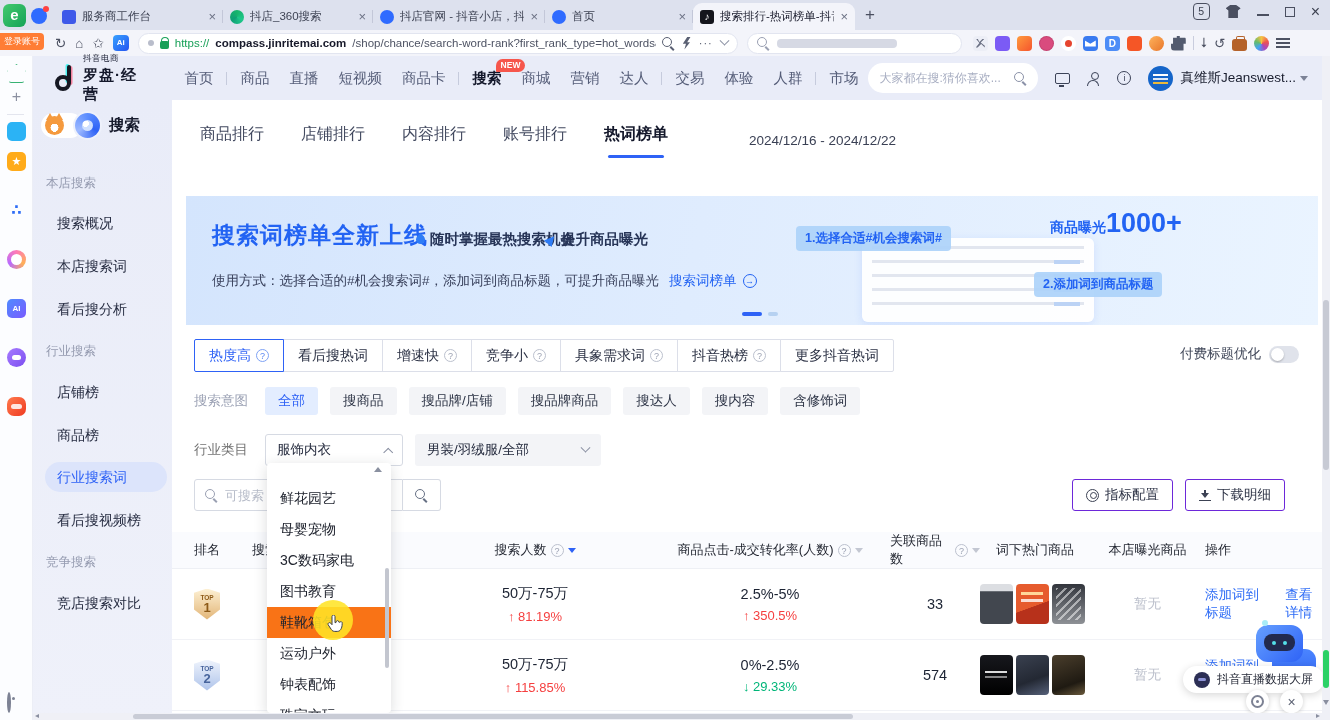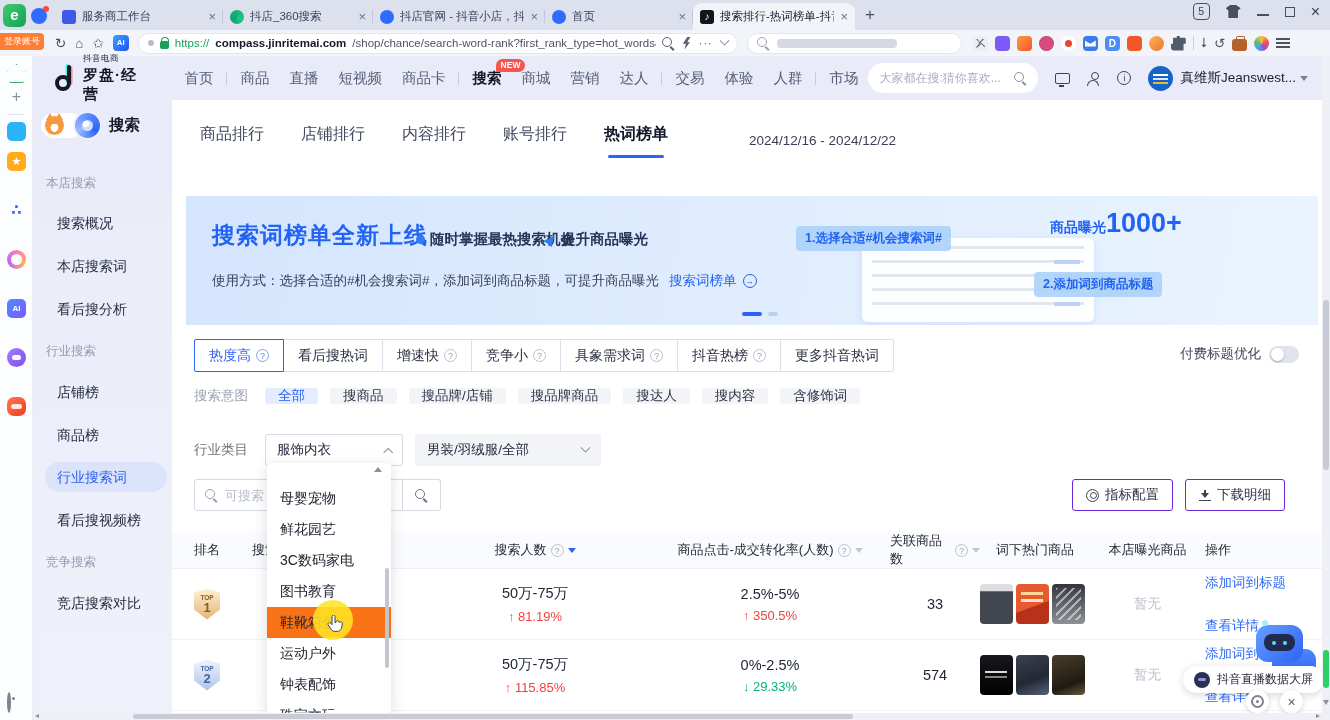--- a/index.html
+++ b/index.html
@@ -158,21 +158,21 @@
   .fseg{display:flex;align-items:center;gap:5px;padding:0 14px;border:1px solid #dcdfe9;margin-left:-1px;background:#fff;color:#2b3144;white-space:nowrap}
   .fseg:first-child{margin-left:0;border-radius:2px 0 0 2px}
   .fseg:last-child{border-radius:0 2px 2px 0}
   .fseg.sel{border-color:#2e62f6;color:#2e62f6;z-index:2;position:relative}
   .paid{position:absolute;left:1008px;top:245px;display:flex;align-items:center;gap:8px;font-size:13.5px;color:#3e4557}
   .toggle{width:30px;height:17px;border-radius:9px;background:#e0e3eb;position:relative}
   .toggle::after{content:"";position:absolute;left:2px;top:2px;width:13px;height:13px;border-radius:50%;background:#fff;box-shadow:0 1px 2px rgba(0,0,0,.25)}
 
   .introw{position:absolute;left:22px;top:287px;display:flex;align-items:center;gap:12px;font-size:13.5px}
   .introw .lbl{color:#9ba1b4;margin-right:5px}
-  .chip{height:16px;display:flex;align-items:center;padding:0 13px;border-radius:3px;background:#f3f4f7;color:#2c3345;white-space:nowrap}
+  .chip{height:28px;display:flex;align-items:center;padding:0 13px;border-radius:3px;background:#f3f4f7;color:#2c3345;white-space:nowrap}
   .chip.sel{background:#e3edff;color:#2e62f6}
 
   .catrow{position:absolute;left:22px;top:334px;display:flex;align-items:center;font-size:13.5px}
   .catrow .lbl{color:#737373;margin-right:17px}
   .sel1{width:138px;height:32px;border:1px solid #d6dae3;border-radius:3px;background:#fff;display:flex;align-items:center;justify-content:space-between;padding:0 11px;color:#262c3f}
   .sel2{width:186px;height:32px;border-radius:3px;background:#f3f4f7;display:flex;align-items:center;justify-content:space-between;padding:0 12px;color:#262c3f;margin-left:12px}
   .chev{width:7px;height:7px;border-right:1.5px solid #8a90a2;border-bottom:1.5px solid #8a90a2;flex:none}
   .chev.up{transform:rotate(-135deg) translate(-2px,-1px)}
   .chev.down{transform:rotate(45deg) translate(-2px,-2px)}
 
@@ -219,21 +219,21 @@
   .t11{background:linear-gradient(180deg,#dcdee2 18%,#42474f 19%)}
   .t12{background:linear-gradient(160deg,#e65b2d 0 55%,#b7311b 56%),#e65b2d;position:relative}
   .t12::after{content:"";position:absolute;left:5px;top:8px;width:22px;height:3px;background:#ffd79a;box-shadow:0 7px 0 rgba(255,255,255,.8)}
   .t13{background:linear-gradient(180deg,#32353c,#8e9196);position:relative}
   .t13::after{content:"";position:absolute;inset:4px;background:repeating-linear-gradient(135deg,rgba(255,255,255,.5) 0 2px,transparent 2px 6px)}
   .t21{background:linear-gradient(180deg,#17181d,#000);position:relative}
   .t21::after{content:"";position:absolute;left:5px;top:16px;width:22px;height:2px;background:rgba(255,255,255,.85);box-shadow:0 5px 0 rgba(255,255,255,.5)}
   .t22{background:linear-gradient(160deg,#3a4150,#232833 60%,#56617a)}
   .t23{background:linear-gradient(160deg,#4a3e2c,#1f1a12 70%,#6a5a3c)}
   .zanwu{text-align:center;color:#bcc0cc}
-  .acts{display:flex;flex-direction:column;gap:25px;font-size:13.5px}
+  .acts{display:flex;flex-direction:row;gap:25px;font-size:13.5px}
   .acts span{color:#2e6cf6}
 
   
   #ddpanel{position:absolute;left:267px;top:463px;width:124px;height:250px;background:#fff;border-radius:4px;box-shadow:0 3px 14px rgba(31,35,41,.16);z-index:20;overflow:hidden}
   .ddup{position:absolute;right:9px;top:4px;width:0;height:0;border-left:4px solid transparent;border-right:4px solid transparent;border-bottom:5px solid #8a90a0}
   .ddlist{position:absolute;left:0;right:0;top:20px}
   .dditem{height:31px;line-height:31px;padding-left:13px;font-size:14px;color:#20242f;white-space:nowrap}
   .dditem.hov{background:#f97316}
   .ddscroll{position:absolute;right:2px;top:105px;width:4px;height:100px;border-radius:2px;background:#c3c6cf}
 
@@ -621,22 +621,22 @@
       <div class="acts">
           <span>添加词到标题</span>
           <span>查看详情</span>
         </div>
     </div>
   </div>
 
   <div id="ddpanel">
     <span class="ddup"></span>
     <div class="ddlist">
+      <div class="dditem">鲜花园艺</div>
       <div class="dditem">母婴宠物</div>
-      <div class="dditem">鲜花园艺</div>
       <div class="dditem">3C数码家电</div>
       <div class="dditem">图书教育</div>
       <div class="dditem hov">鞋靴箱包</div>
       <div class="dditem">运动户外</div>
       <div class="dditem">钟表配饰</div>
       <div class="dditem">珠宝文玩</div>
     </div>
     <span class="ddscroll"></span>
   </div>
 

